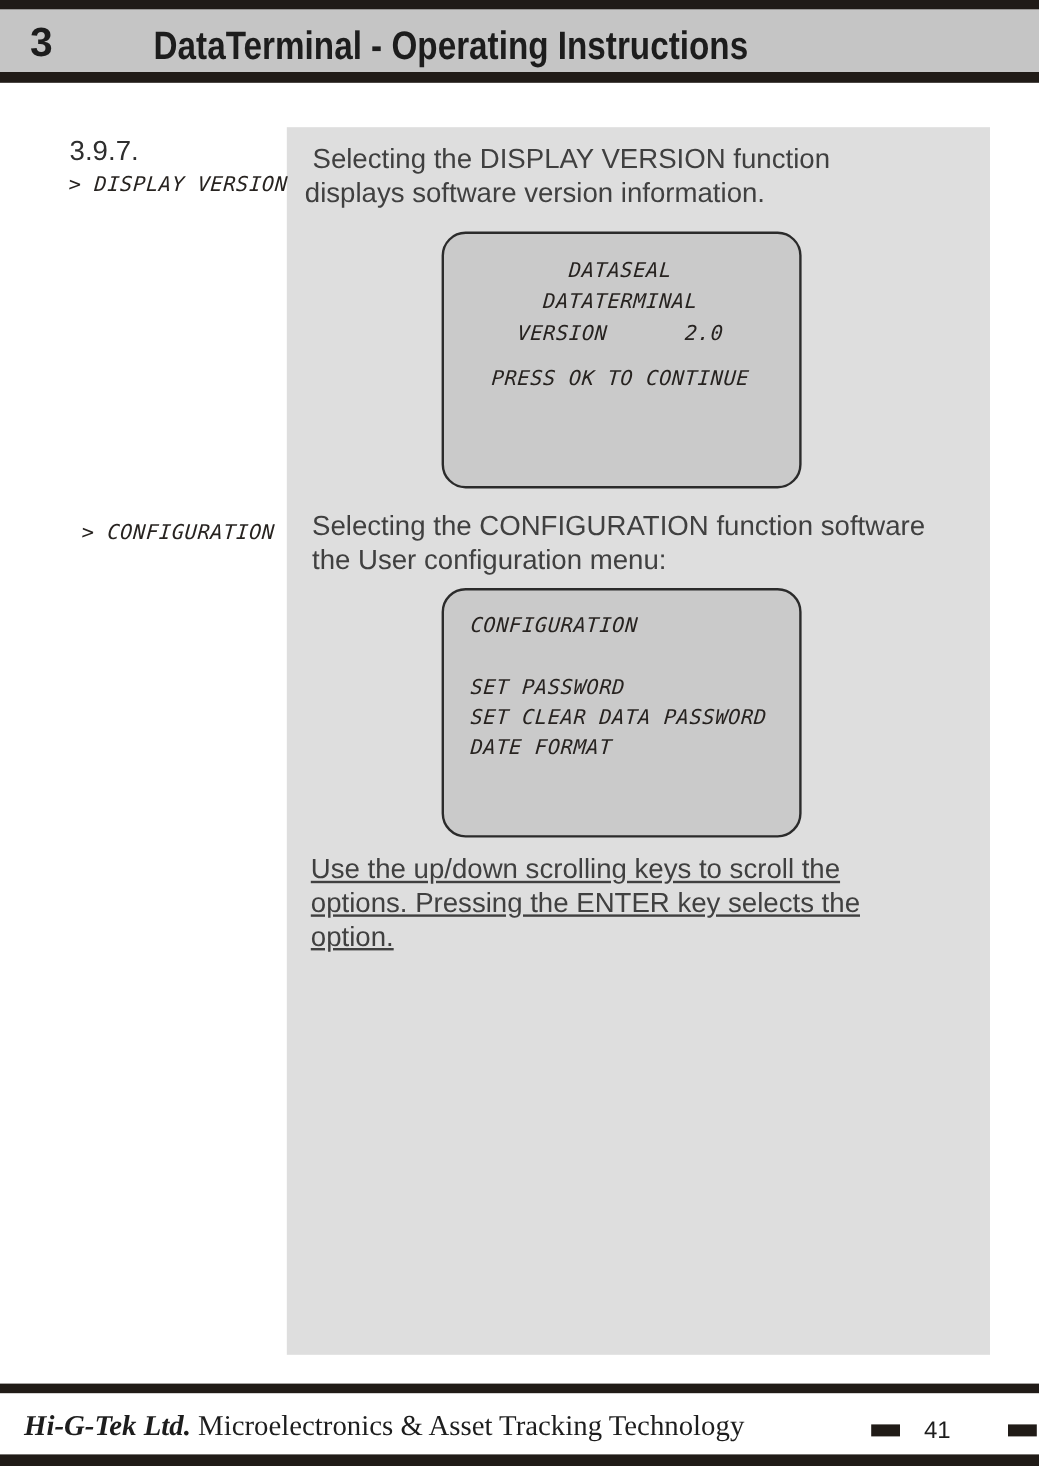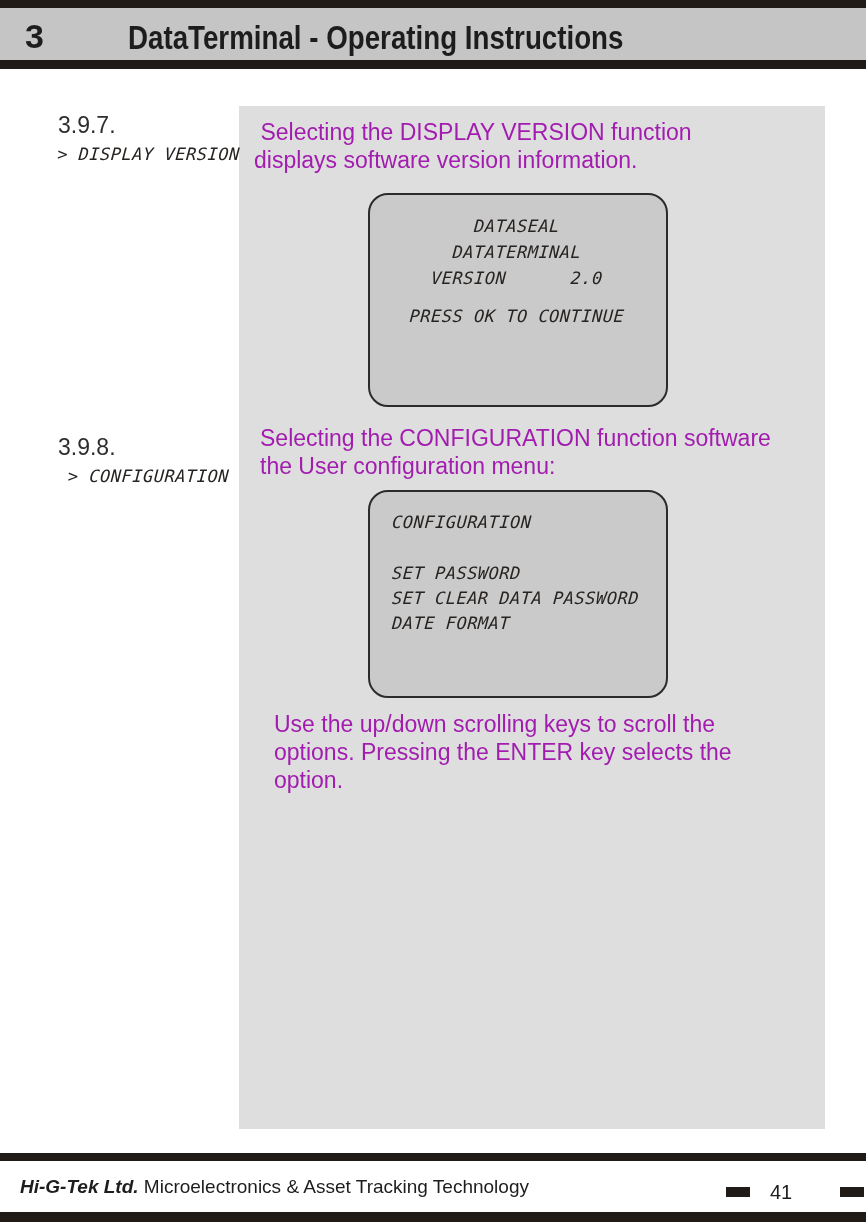--- a/index.html
+++ b/index.html
@@ -27,40 +27,40 @@
   .side-sec-2 { top:434px; }
   .sec-num { font-size:23px; margin-bottom:5px; }
 
   .lcd {
     font-family:"DejaVu Sans Mono", monospace; font-style:italic;
     color:#272320; letter-spacing:0.5px;
   }
   .side-menu { font-size:17px; white-space:pre; transform:skewX(-4deg); transform-origin:left top; }
 
   .para {
-    position:absolute; font-size:23px; line-height:28px; color:#a21caf;
+    position:absolute; font-size:23px; line-height:28px; color:#404040;
     white-space:pre-wrap;
   }
   .para-1 { left:254px; top:118px; width:565px; }
   .para-2 { left:260px; top:424px; width:570px; }
-  .para-3 { left:274px; top:710px; width:560px; }
+  .para-3 { left:259px; top:710px; width:560px;text-decoration:underline; }
 
   .lcd-screen {
     position:absolute; left:368px; width:300px;
     background:#cacaca; border:2px solid #2b2b2b; border-radius:20px;
     box-sizing:border-box; padding-top:18px;
   }
   .screen-1 { top:193px; height:214px; text-align:center; }
   .screen-2 { top:490px; height:208px; text-align:left; padding-left:23px; }
   .lcd-line { font-size:17px; line-height:26px; min-height:26px; white-space:pre; transform:skewX(-4deg); transform-origin:left top; }
   .screen-2 .lcd-line { line-height:25px; min-height:25px; }
   .lcd-line.gap-sm { line-height:12px; min-height:12px; height:12px; }
   .lcd-line.gap-md { line-height:26px; min-height:26px; height:26px; }
 
-  .footer-text { position:absolute; left:20px; top:1176px; font-size:19px; white-space:nowrap; }
+  .footer-text { position:absolute; left:20px; top:1176px; font-size:24px; white-space:nowrap;font-family:Liberation Serif, serif; }
   .footer-company { font-weight:bold; font-style:italic; }
   .footer-tagline { font-weight:normal; }
   .footer-marker { position:absolute; top:1187px; width:24px; height:10px; background:#201b17; }
   .footer-marker-left { left:726px; }
   .footer-marker-right { left:840px; }
   .footer-page-num { position:absolute; left:770px; top:1181px; font-size:20px;text-align:center; }
 </style>
 </head>
 <body>
 
@@ -85,21 +85,20 @@
 
 <div class="lcd-screen screen-1">
   <div class="lcd lcd-line">DATASEAL</div>
   <div class="lcd lcd-line">DATATERMINAL</div>
   <div class="lcd lcd-line">VERSION      2.0</div>
   <div class="lcd lcd-line gap-sm"></div>
   <div class="lcd lcd-line">PRESS OK TO CONTINUE</div>
 </div>
 
 <div class="side-sec side-sec-2">
-  <div class="sec-num">3.9.8.</div>
   <div class="lcd side-menu"> &gt; CONFIGURATION</div>
 </div>
 
 <div class="para para-2">Selecting the CONFIGURATION function software
 the User configuration menu:</div>
 
 <div class="lcd-screen screen-2">
   <div class="lcd lcd-line">CONFIGURATION</div>
   <div class="lcd lcd-line gap-md"></div>
   <div class="lcd lcd-line">SET PASSWORD</div>

